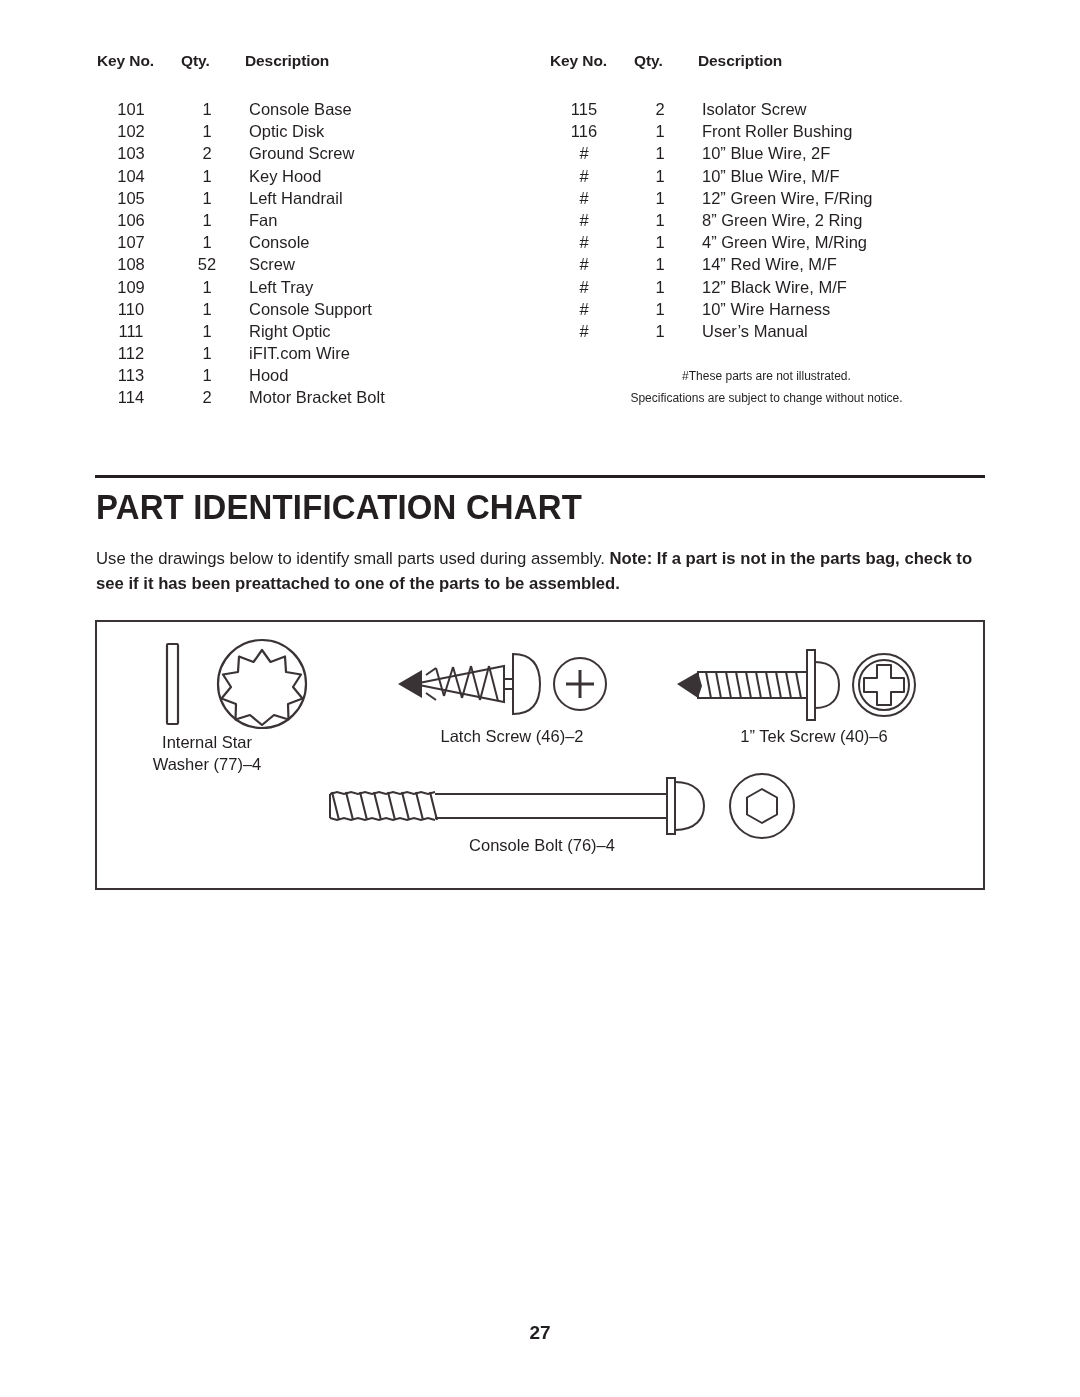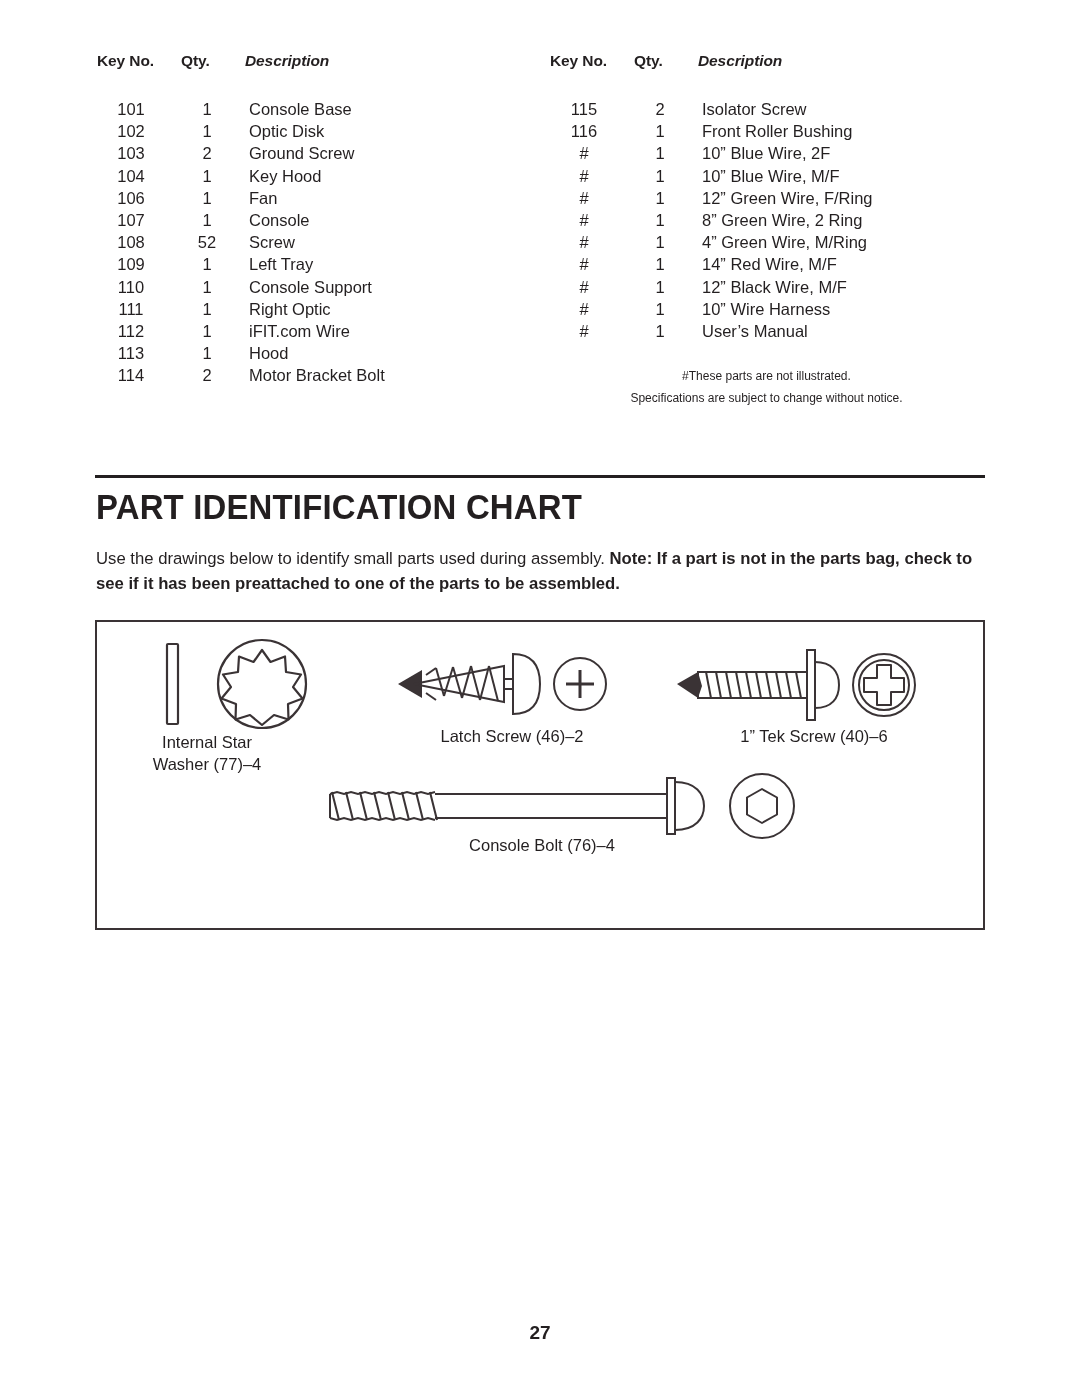--- a/index.html
+++ b/index.html
@@ -38,21 +38,21 @@
     font-size: 15.5px;
     font-weight: bold;
     font-stretch: condensed;
     text-align: left;
     padding: 0 0 30px 0;
     white-space: nowrap;
     letter-spacing: -0.1px;
   }
   .parts-table th.th-key { width: 72px; text-align: left; padding-left: 2px;}
   .parts-table th.th-qty { width: 52px; text-align: left; }
-  .parts-table th.th-desc { text-align: left; font-style: italic; }
+  .parts-table th.th-desc { text-align: left; }
   .parts-table td {
     padding: 0 0 3.2px 0;
     line-height: 19px;
     white-space: nowrap;
   }
   .parts-table td.c-key { width: 72px; text-align: center; padding-right: 14px; }
   .parts-table td.c-qty { width: 52px; text-align: center; padding-right: 12px;}
   .parts-table td.c-desc { text-align: left; padding-left: 4px; }
 
   .footnotes {
@@ -92,21 +92,21 @@
     line-height: 25px;
   }
   #section-intro b { font-weight: bold; }
 
   
   #parts-chart-box {
     position: absolute;
     left: 95px;
     top: 620px;
     width: 890px;
-    height: 310px;
+    height: 270px;
     border: 2.5px solid #3a3335;
     box-sizing: border-box;
   }
   .part-fig { position: absolute; }
   .fig-caption {
     position: absolute;
     text-align: center;
     font-size: 16.5px;
     line-height: 21.5px;
     white-space: nowrap;
@@ -163,20 +163,25 @@
           </tr>
         <tr>
             <td class="c-key">103</td>
             <td class="c-qty">2</td>
             <td class="c-desc">Ground Screw</td>
           </tr>
         <tr>
             <td class="c-key">104</td>
             <td class="c-qty">1</td>
             <td class="c-desc">Key Hood</td>
+          </tr>
+        <tr>
+            <td class="c-key">105</td>
+            <td class="c-qty">1</td>
+            <td class="c-desc">Left Handrail</td>
           </tr>
         <tr>
             <td class="c-key">106</td>
             <td class="c-qty">1</td>
             <td class="c-desc">Fan</td>
           </tr>
         <tr>
             <td class="c-key">107</td>
             <td class="c-qty">1</td>
             <td class="c-desc">Console</td>

